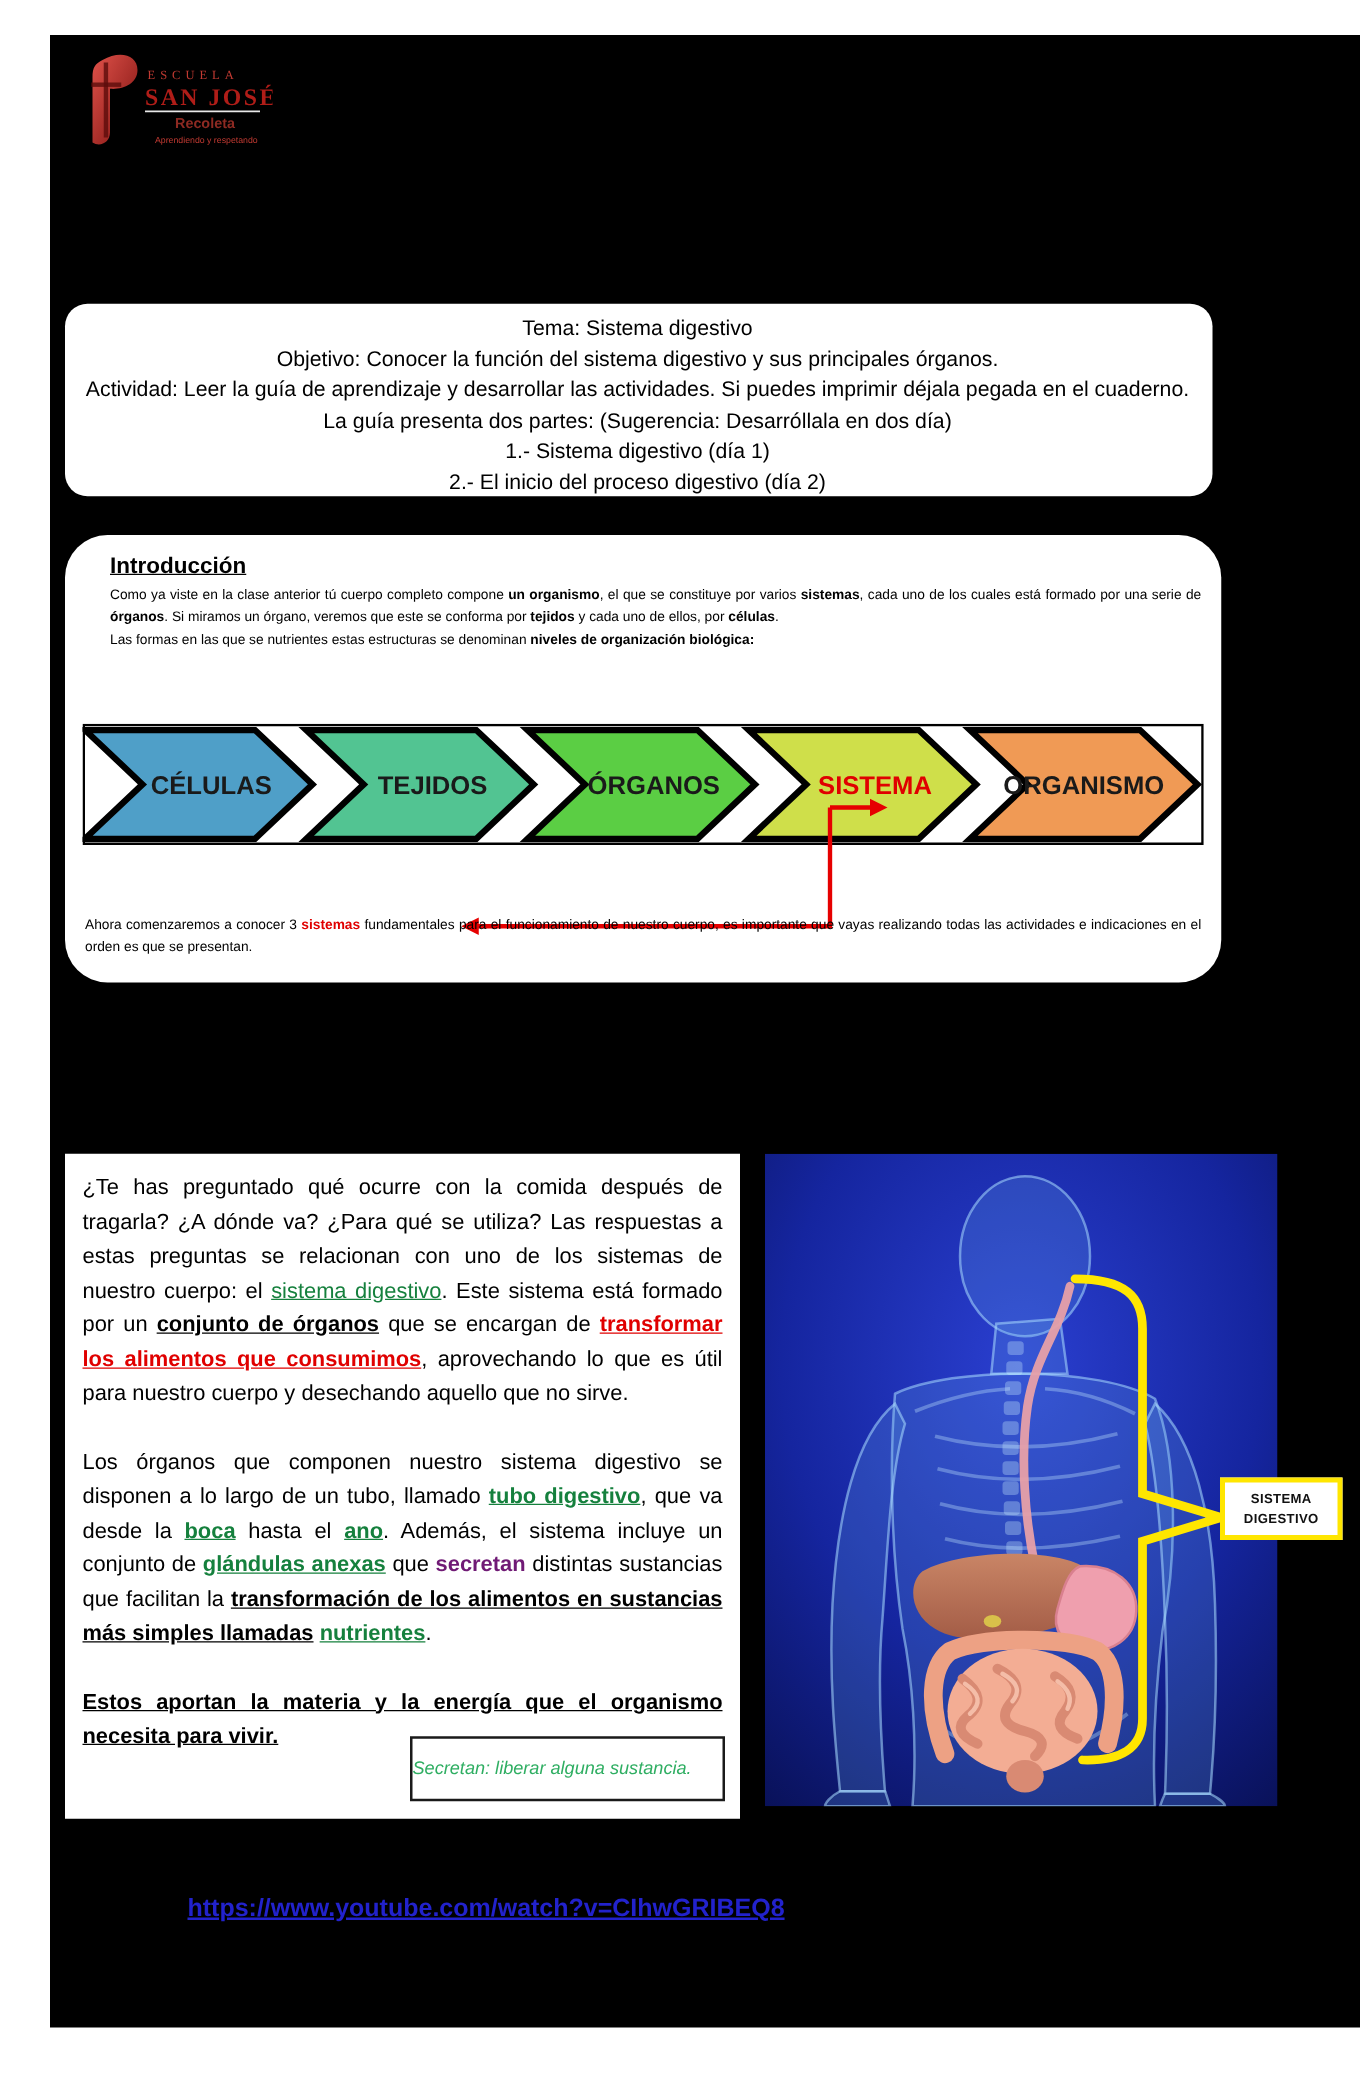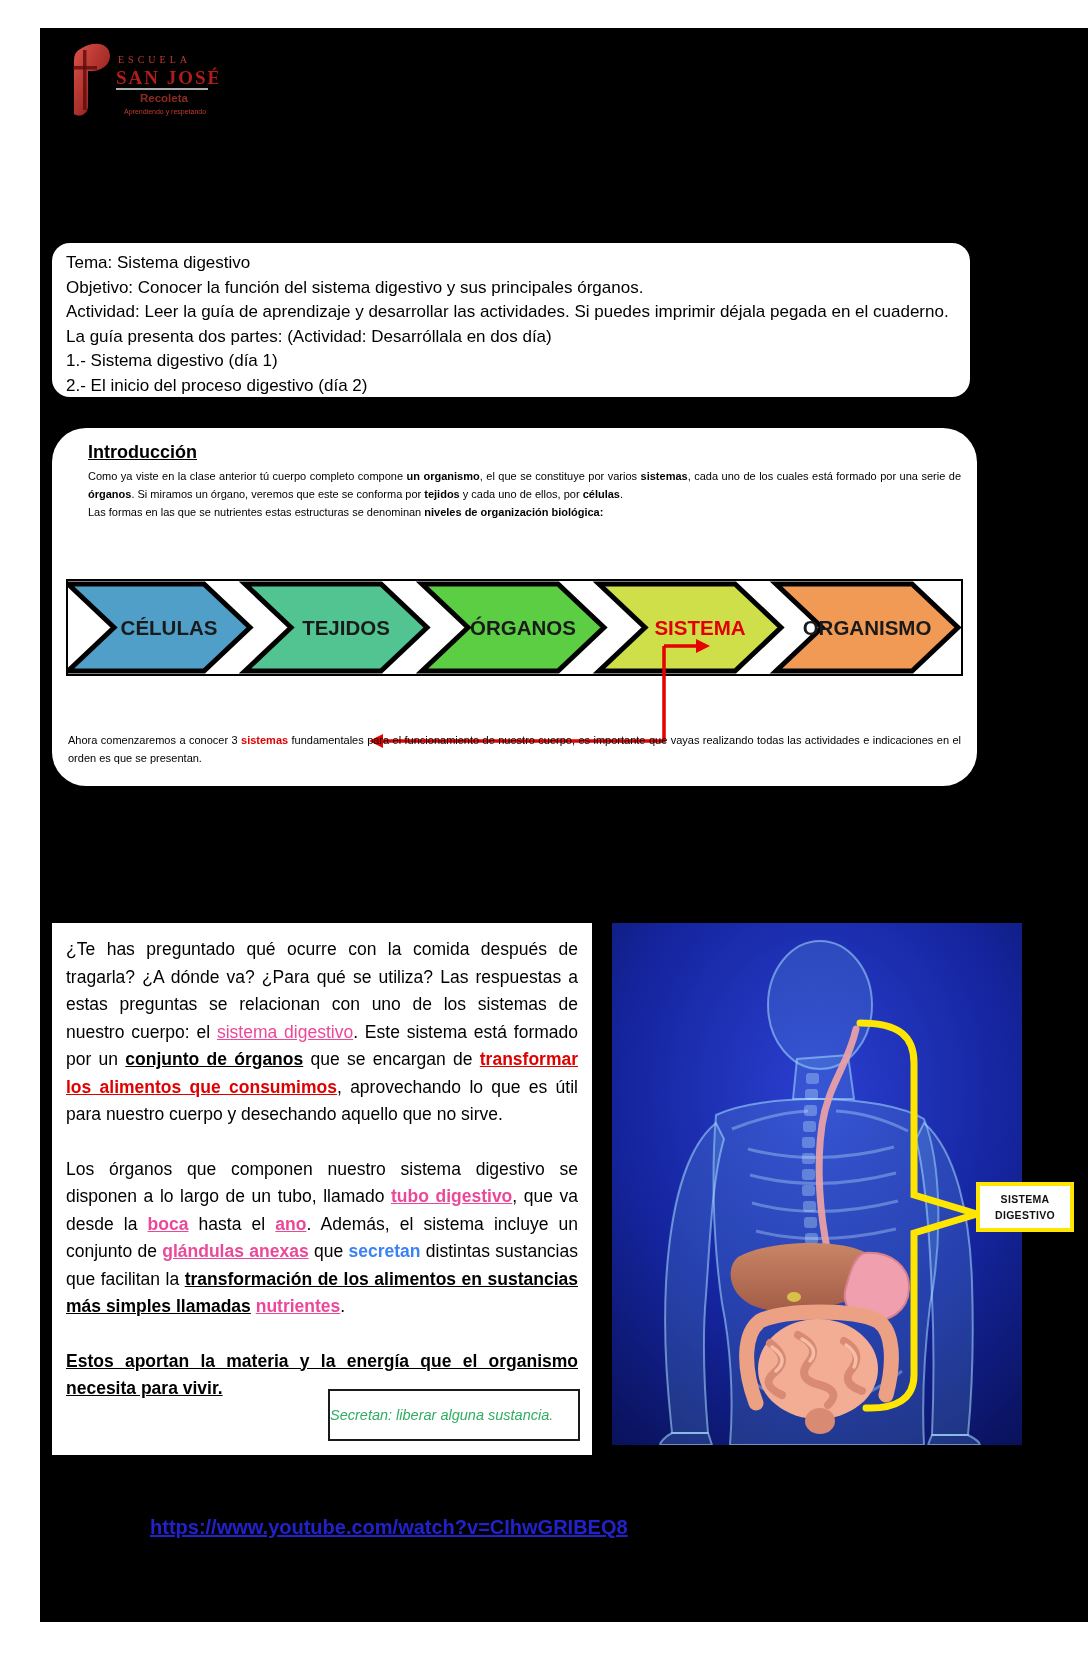--- a/index.html
+++ b/index.html
@@ -6,41 +6,41 @@
   body{font-family:"Liberation Sans", sans-serif;}
   #page{position:relative;width:1088px;height:1663px;background:#ffffff;overflow:hidden;}
   #canvas{position:absolute;left:40px;top:28px;width:1060px;height:1594px;background:#000000;}
 
   
   .logo{position:absolute;left:18px;top:12px;}
 
   
   .wbox{position:absolute;background:#ffffff;color:#000;padding-left:20px;}
   #box1{left:12px;top:215px;width:918px;height:154px;border-radius:18px;padding:8px 16px 0 14px;box-sizing:border-box;}
-  #box1 .ln{font-size:17px;line-height:24.5px;white-space:nowrap;}
+  #box1 .ln{font-size:17px;line-height:24.5px;white-space:nowrap;text-align:center;}
   #box2{left:12px;top:400px;width:925px;height:358px;border-radius:34px;box-sizing:border-box;}
   #box2 .inner{padding:14px 16px 0 16px;}
   #intro-title{font-size:18px;font-weight:bold;text-decoration:underline;margin:0 0 4px 0;}
   .para{font-size:11px;line-height:18px;text-align:justify;margin:0;}
   #box2 .p3{position:absolute;left:16px;right:16px;top:303px;}
 
   
   #strip{position:absolute;left:14px;top:151px;width:897px;height:97px;background:#ffffff;}
   
   #connector{position:absolute;left:0;top:0;width:925px;height:358px;pointer-events:none;}
 
   
   #box3{left:12px;top:895px;width:540px;height:532px;padding:13px 14px 0 14px;box-sizing:border-box;}
   #box3 .para{font-size:17.5px;line-height:27.5px;}
   #box3 .gap{margin-top:27px;}
   .seg.b{font-weight:bold;}
   .seg.u{text-decoration:underline;}
   .seg.red{color:#e00000;}
-  .seg.gray{color:#ec4899;}
-  .seg.green{color:#3b82f6;}
+  .seg.gray{color:#15803d;}
+  .seg.green{color:#701a75;}
   #note-box{position:absolute;left:276px;top:466px;width:252px;height:52px;border:2.5px solid #1a1a1a;background:#fff;
             display:flex;align-items:center;box-sizing:border-box;}
   #note-box span{font-size:14.5px;font-style:italic;color:#2fae62;}
 
   
   #figure{position:absolute;left:572px;top:895px;width:410px;height:522px;}
   #sd-label{position:absolute;left:936px;top:1154px;width:98px;height:50px;box-sizing:border-box;
             border:4px solid #ffe600;background:#ffffff;display:flex;flex-direction:column;
             align-items:center;justify-content:center;}
   #sd-label div{font-size:10.5px;font-weight:bold;color:#111;line-height:1.55;letter-spacing:.3px;}
@@ -71,21 +71,21 @@
       <text x="58" y="44" font-family="Liberation Serif, serif" font-size="19" font-weight="bold" letter-spacing="2" fill="#b01d18">SAN JOSÉ</text>
       <line x1="58" y1="49" x2="150" y2="49" stroke="#e8e8e8" stroke-width="1.4"></line>
       <text x="82" y="62" font-family="Liberation Sans, sans-serif" font-size="11.5" font-weight="bold" fill="#8d2a22">Recoleta</text>
       <text x="66" y="74" font-family="Liberation Sans, sans-serif" font-size="7" fill="#c23a32">Aprendiendo y respetando</text>
     </svg>
 
     <div class="wbox" id="box1">
       <div class="ln">Tema: Sistema digestivo</div>
       <div class="ln">Objetivo: Conocer la función del sistema digestivo y sus principales órganos.</div>
       <div class="ln">Actividad: Leer la guía de aprendizaje y desarrollar las actividades. Si puedes imprimir déjala pegada en el cuaderno.</div>
-      <div class="ln">La guía presenta dos partes: (Actividad: Desarróllala en dos día)</div>
+      <div class="ln">La guía presenta dos partes: (Sugerencia: Desarróllala en dos día)</div>
       <div class="ln">1.- Sistema digestivo (día 1)</div>
       <div class="ln">2.- El inicio del proceso digestivo (día 2)</div>
     </div>
 
     <div class="wbox" id="box2">
       <div class="inner">
         <div id="intro-title">Introducción</div>
         <p class="para"><span class="seg">Como ya viste en la clase anterior tú cuerpo completo compone </span><span class="seg b">un organismo</span><span class="seg">, el que se constituye por varios </span><span class="seg b">sistemas</span><span class="seg">, cada uno de los cuales está formado por una serie de </span><span class="seg b">órganos</span><span class="seg">. Si miramos un órgano, veremos que este se conforma por </span><span class="seg b">tejidos</span><span class="seg"> y cada uno de ellos, por </span><span class="seg b">células</span><span class="seg">.</span></p>
         <p class="para"><span class="seg">Las formas en las que se nutrientes estas estructuras se denominan </span><span class="seg b">niveles de organización biológica:</span></p>
       </div>

